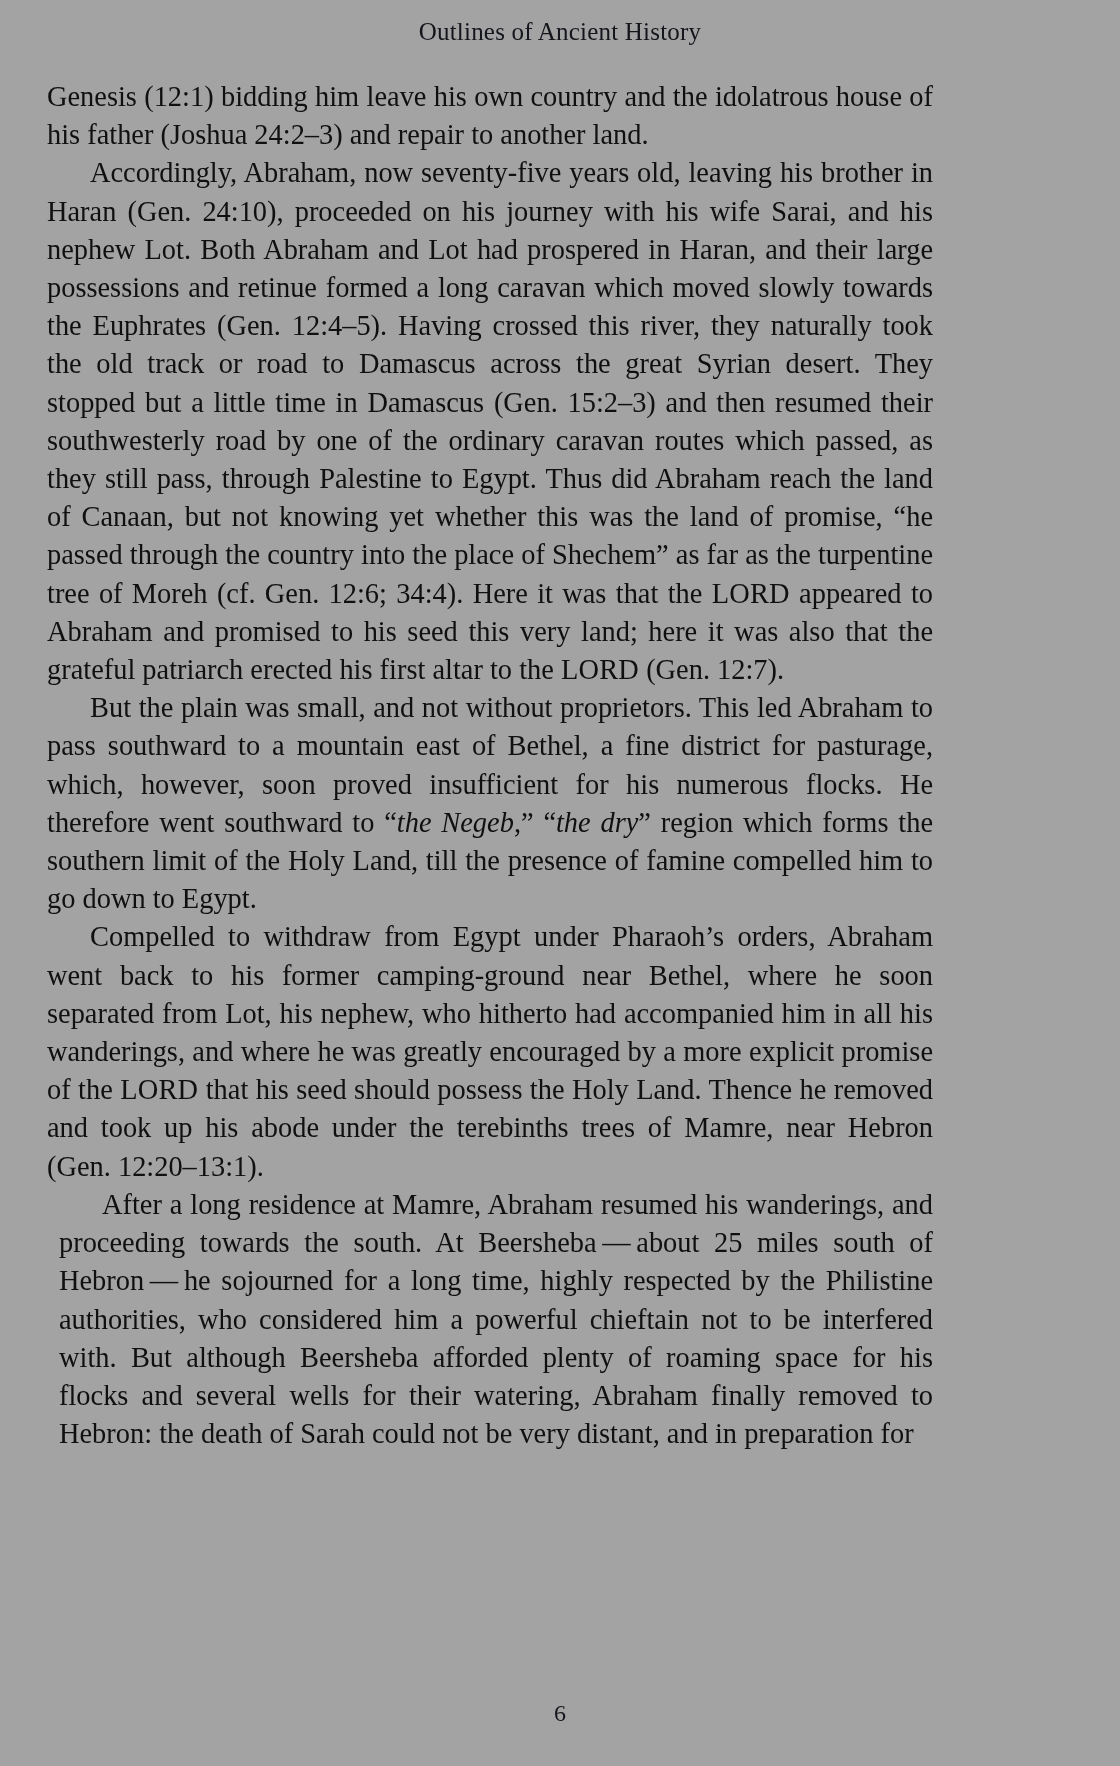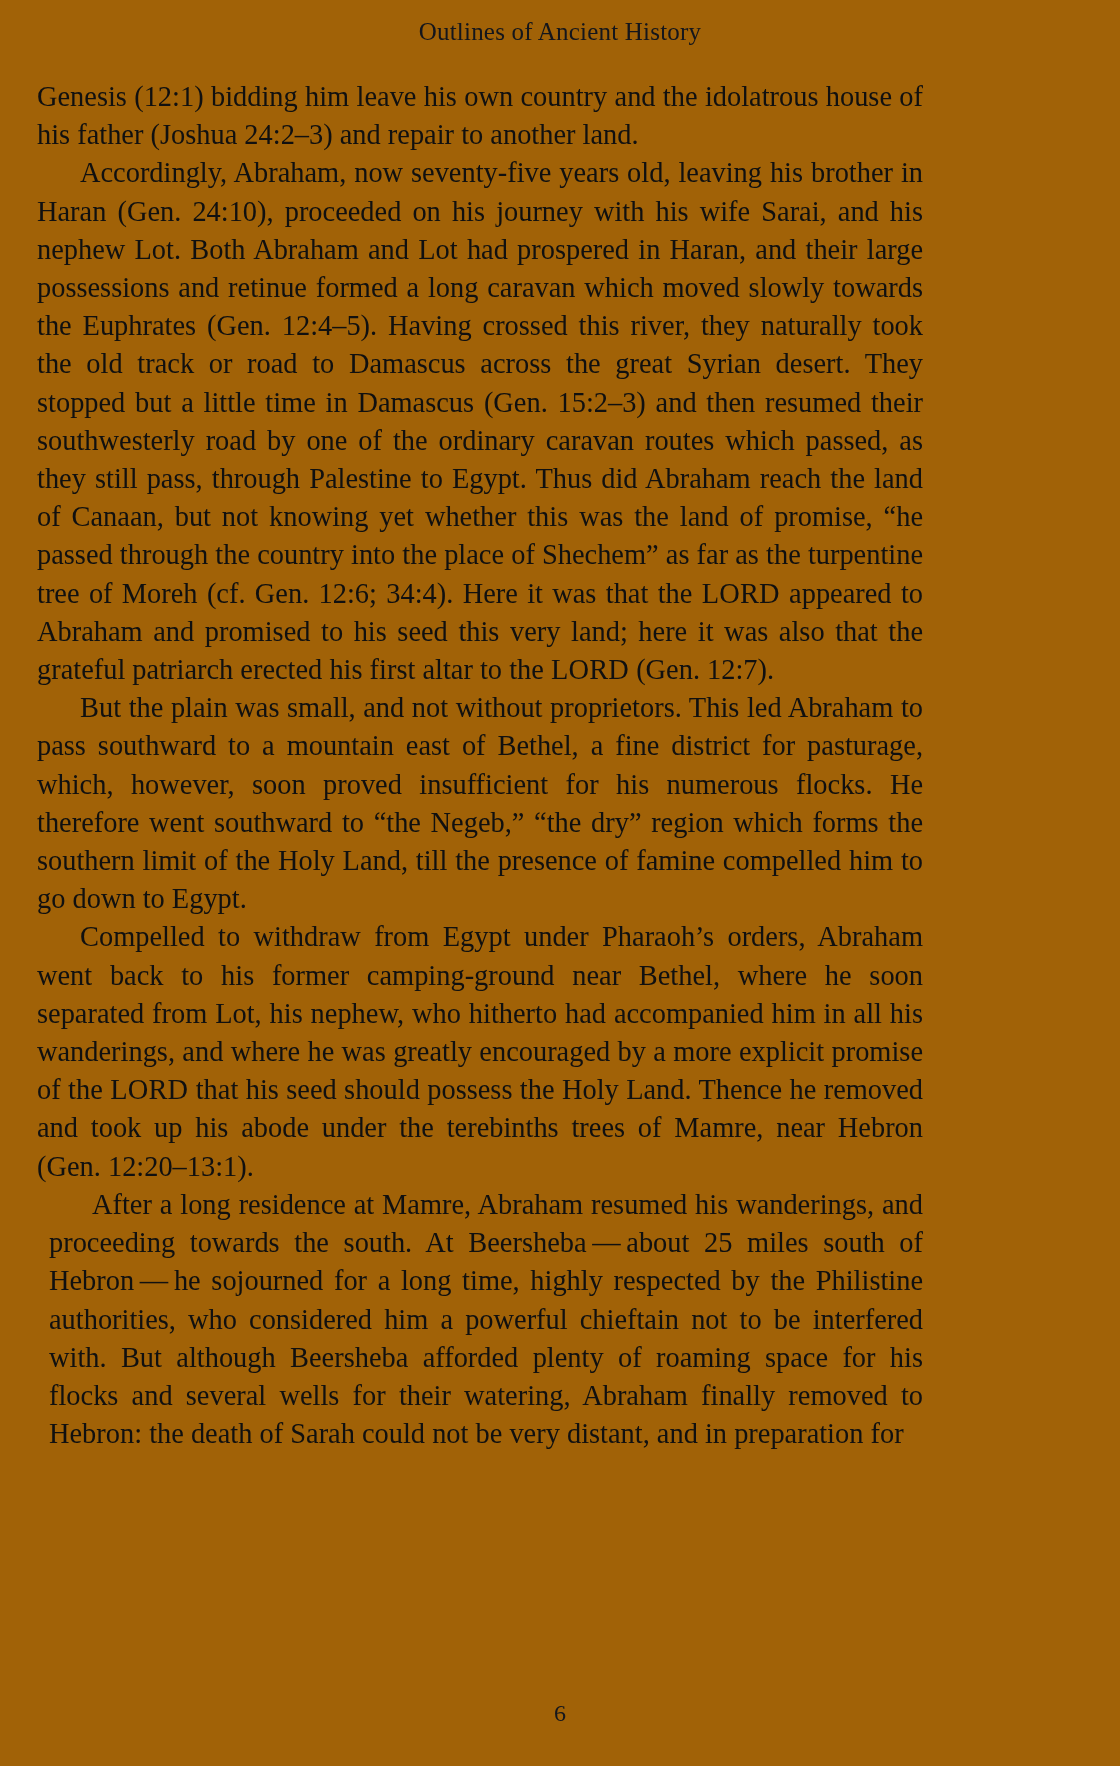--- a/index.html
+++ b/index.html
@@ -9,39 +9,39 @@
   }
   body {
     font-family: "DejaVu Serif", "Liberation Serif", serif;
     color: #101010;
   }
   .page {
     position: relative;
     width: 1120px;
     height: 1766px;
     margin: 0 auto;
-    background: #a16207;
+    background: #a3a3a3;
     box-sizing: border-box;
     overflow: hidden;
   }
   .running-head {
     position: absolute;
     top: 18px;
     left: 0;
     width: 1120px;
     text-align: center;
     font-family: "Liberation Serif", "DejaVu Serif", serif;
     font-size: 25px;
     letter-spacing: 0.2px;
     color: #14161c;
   }
   .textblock {
     position: absolute;
     top: 78px;
-    left: 37px;
+    left: 47px;
     width: 886px;
     font-family: "Liberation Serif", "DejaVu Serif", serif;
     font-size: 28.4px;
     line-height: 38.2px;
     text-align: justify;
     text-justify: inter-word;
     color: #101010;
     hyphens: none;
   }
   .textblock p {
@@ -50,20 +50,21 @@
     text-align: justify;
   }
   .textblock p.indent {
     text-indent: 43px;
   }
   .textblock p:last-of-type {
     text-align: justify;
     margin-left: 12px;
   }
   .it {
+    font-style: italic;
   }
   .sc {
     font-variant: small-caps;
     font-size: 1.0em;
     letter-spacing: 0.2px;
   }
   .folio {
     position: absolute;
     left: 0;
     top: 1700px;

